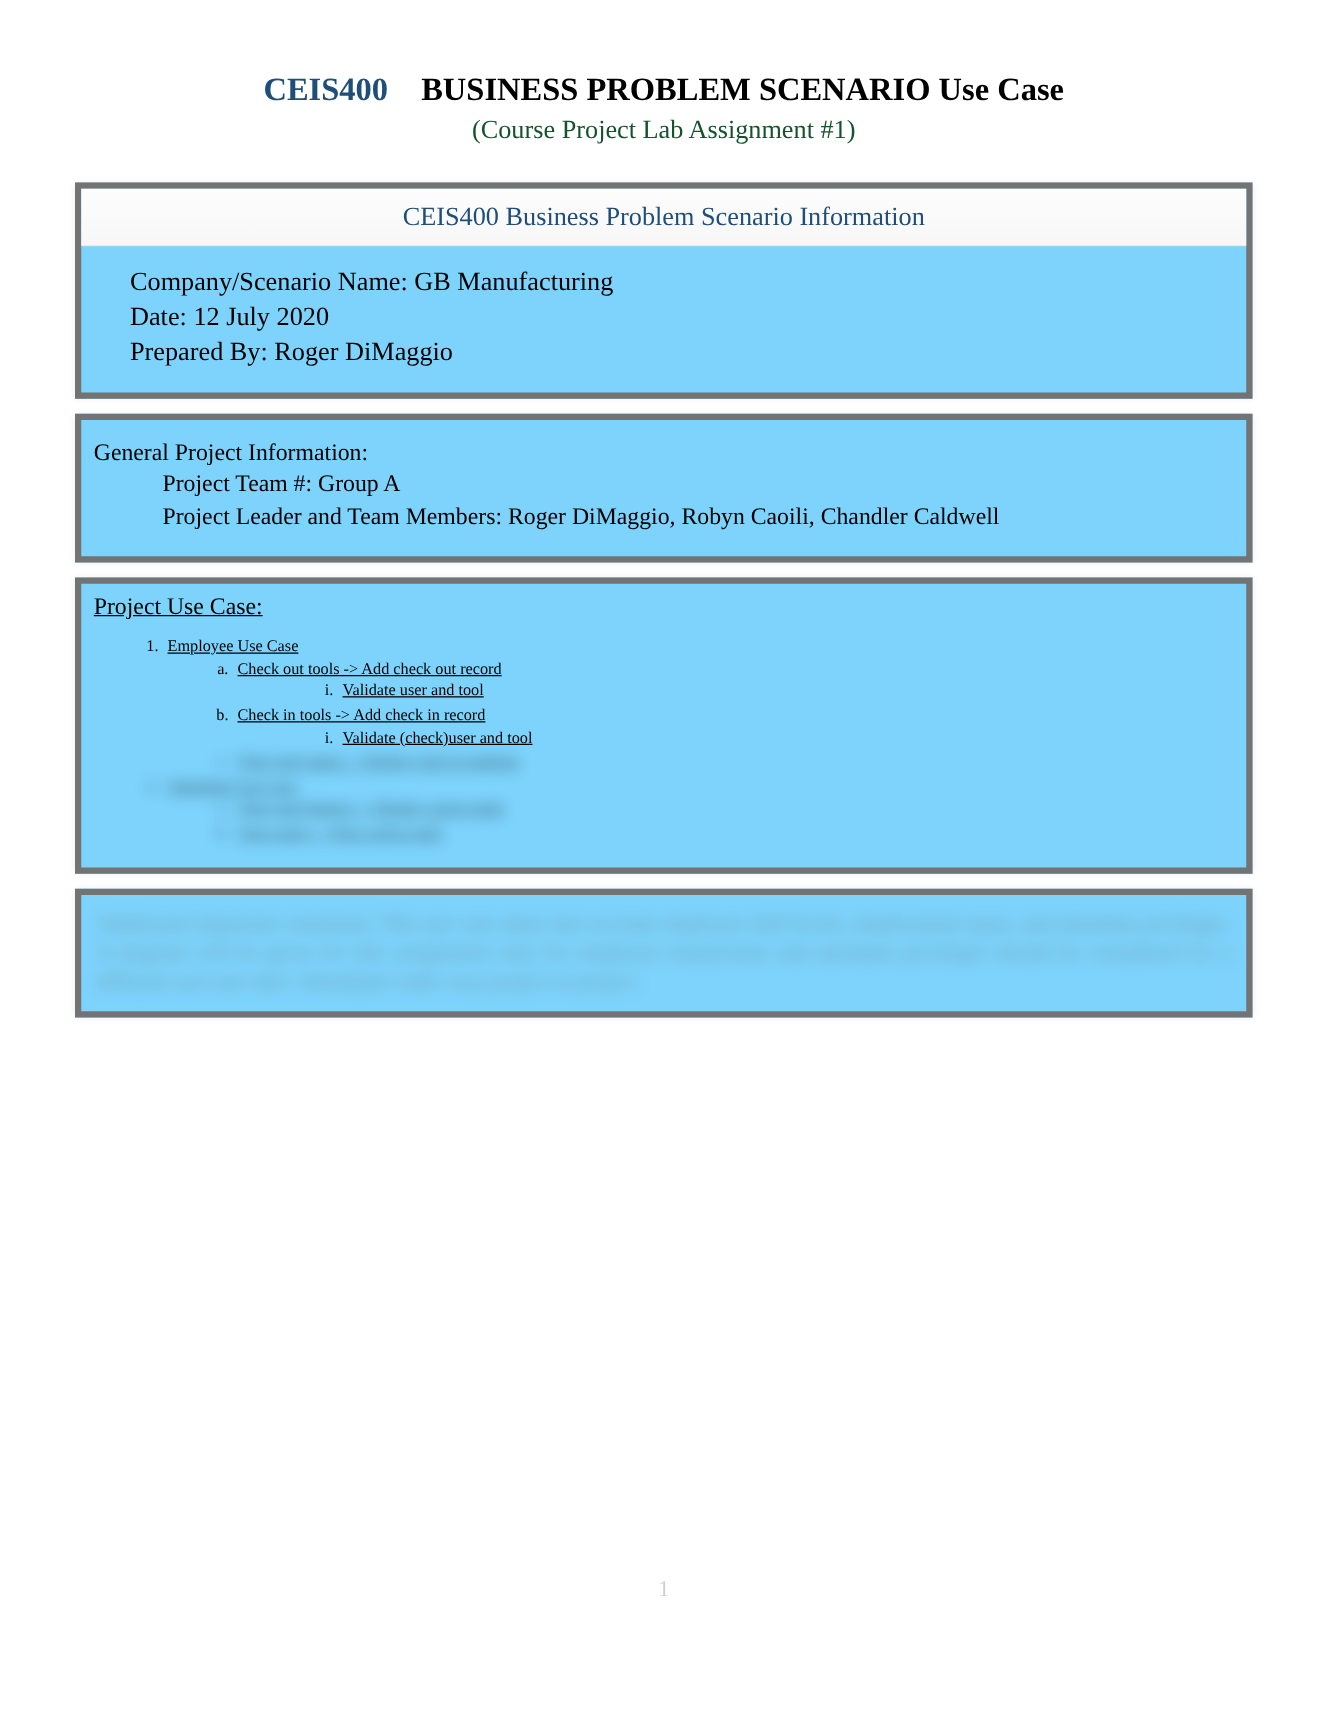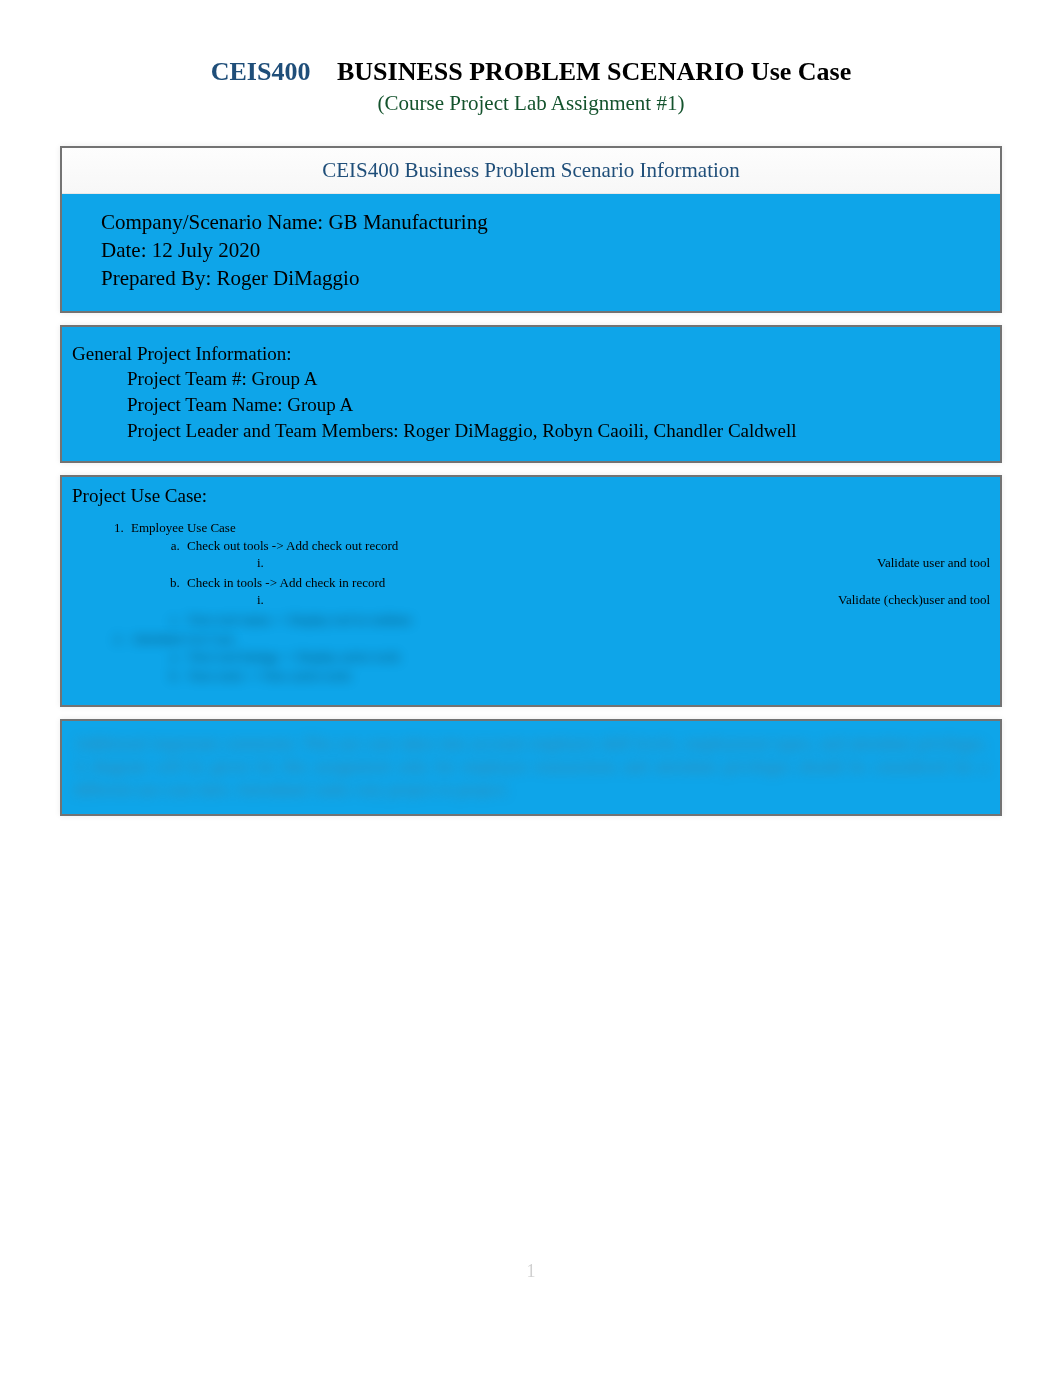--- a/index.html
+++ b/index.html
@@ -33,22 +33,22 @@
       color: #000000;
       font-weight: bold;
       margin-left: 20px;
     }
     .subtitle {
       color: #14532d;
       font-size: 21px;
       margin-top: 2px;
     }
     .box {
-      border: 2px solid #737373;
-      background: #0ea5e9;
+      border: 5px solid #737373;
+      background: #7dd3fc;
       box-shadow: 0 0 6px rgba(0,0,0,0.08);
       margin-bottom: 12px;
     }
     .box-header {
       text-align: center;
       color: #1f4e79;
       font-size: 21px;
       padding: 10px 8px;
       border-bottom: 1px solid #e8e8e8;
       background: linear-gradient(#fdfdfd, #f7f7f7);
@@ -70,20 +70,21 @@
       color: #000;
     }
     .indent-sub {
       padding-left: 55px;
     }
     .usecase-box .box-body {
       font-size: 19px;
     }
     .usecase-content {
       padding-top: 6px;
+      text-decoration: underline;
     }
     ol.num {
       list-style-type: decimal;
       padding-left: 55px;
       margin-top: 10px;
     }
     ol.num > li {
       padding-left: 4px;
       margin-bottom: 2px;
       font-size: 13px;
@@ -92,21 +93,20 @@
       list-style-type: lower-alpha;
       padding-left: 52px;
     }
     ol.alpha > li {
       padding-left: 4px;
       margin-bottom: 2px;
     }
     ol.roman {
       list-style-type: lower-roman;
       padding-left: 80px;
-      text-align: right;
     }
     ol.roman > li {
       padding-left: 4px;
       margin-bottom: 2px;
     }
     .blurred-section {
       filter: blur(6px);
       user-select: none;
       opacity: 0.6;
     }
@@ -158,24 +158,20 @@
         <span>Roger DiMaggio</span>
       </span>
     </div>
   </div>
 
   <div class="box gpi-box">
     <div class="box-body">
       <div class="gpi-label">General Project Information:</div>
       <div class="indent-sub">
         <span>Project Team #:</span>
-        <span>Group A</span>
-      </div>
-      <div class="indent-sub">
-        <span>Project Team Name:</span>
         <span>Group A</span>
       </div>
       <div class="indent-sub">
         <span>Project Leader and Team Members:</span>
         <span>Roger DiMaggio, Robyn Caoili, Chandler Caldwell</span>
       </div>
     </div>
   </div>
 
   <div class="box usecase-box">

